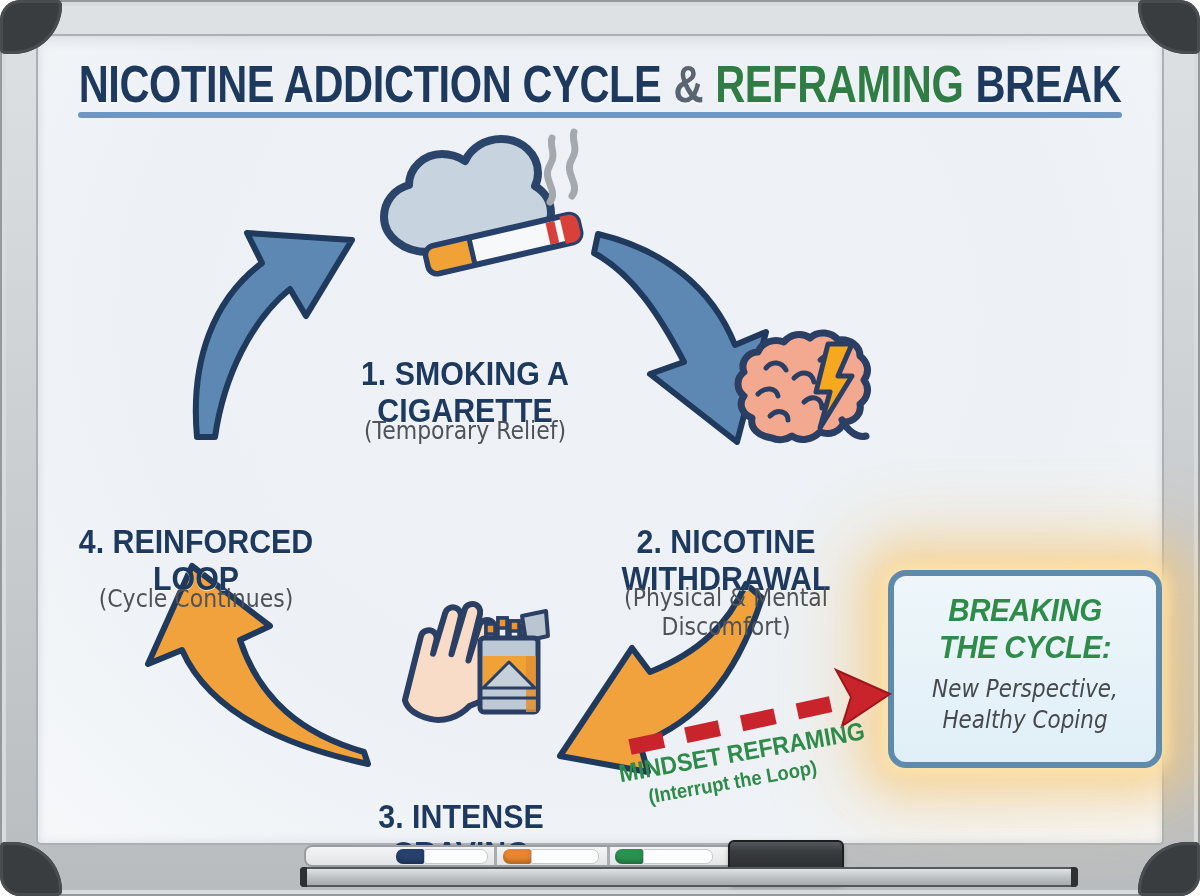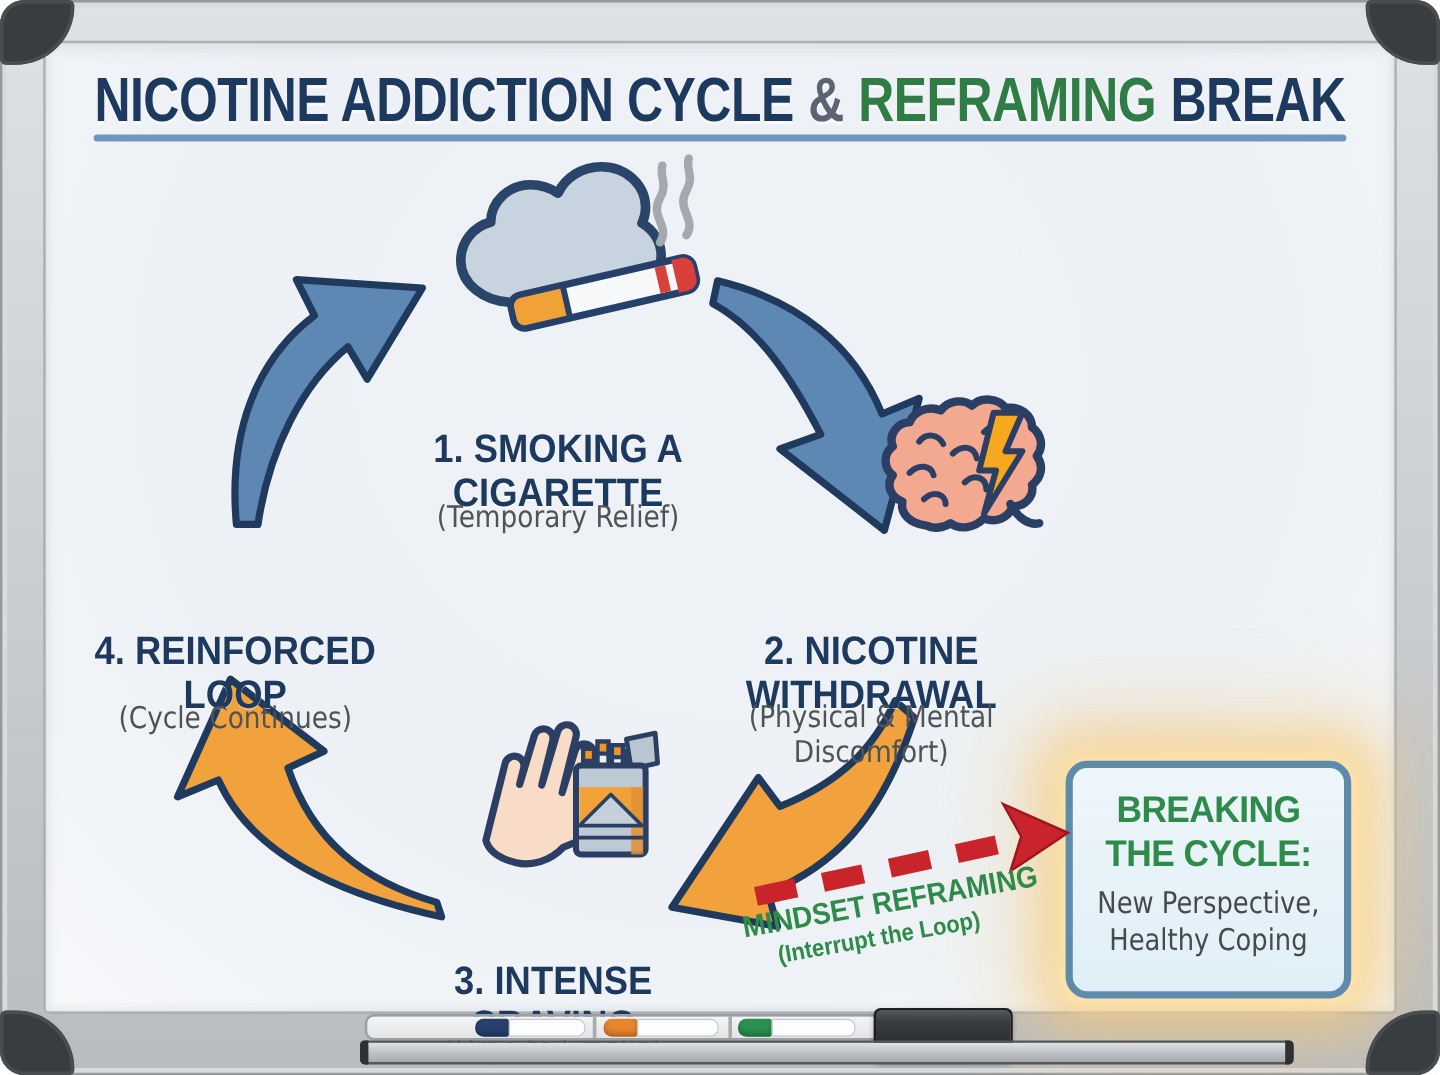--- a/index.html
+++ b/index.html
@@ -32,26 +32,26 @@
              background:#6e96bf;border-radius:3px;z-index:3;}
 
   .stage-h{position:absolute;z-index:3;text-align:center;white-space:pre;
            font-weight:700;font-size:33px;line-height:37px;color:#1d3a5e;
            transform:translateX(-50%) scaleX(0.92);transform-origin:center top;
            text-shadow:0 1px 0 rgba(255,255,255,0.6);}
   .stage-s{position:absolute;z-index:3;text-align:center;white-space:pre;
            font-family:"DejaVu Sans",sans-serif;font-weight:400;font-size:25px;line-height:29px;
            color:#4f5357;transform:translateX(-50%) scaleX(0.88);transform-origin:center top;}
 
-  .bbox{position:absolute;left:888px;top:634px;width:238px;height:198px;box-sizing:border-box;
+  .bbox{position:absolute;left:888px;top:570px;width:274px;height:198px;box-sizing:border-box;
         border:6px solid #5e8aac;border-radius:18px;z-index:1;
         background:linear-gradient(180deg,#eef6fa 0%,#e0eff7 100%);
         box-shadow:0 0 14px 6px rgba(253,228,170,0.95),
                    0 0 40px 26px rgba(247,199,115,0.55),
-                   0 0 72px 50px rgba(248,205,130,0.28);}
+                   0 0 72px 50px rgba(248,205,130,0.28);font-style:italic;}
   .bbox-h{margin-top:16px;text-align:center;font-weight:700;font-size:31px;line-height:37px;
           color:#2e8b4a;letter-spacing:-0.5px;transform:scaleX(0.95);}
   .bbox-b{margin-top:7px;text-align:center;font-family:"DejaVu Sans",sans-serif;
           font-size:25px;line-height:31px;color:#46494d;transform:scaleX(0.86);}
 
   .mindset{position:absolute;left:610px;top:740px;width:240px;z-index:3;text-align:center;
            transform:rotate(-10deg);color:#2e8b4a;}
   .mindset .l1{font-weight:700;font-size:25px;line-height:28px;white-space:nowrap;
                transform:scaleX(0.92);}
   .mindset .l2{font-weight:700;font-size:20px;line-height:24px;margin-top:2px;white-space:nowrap;

